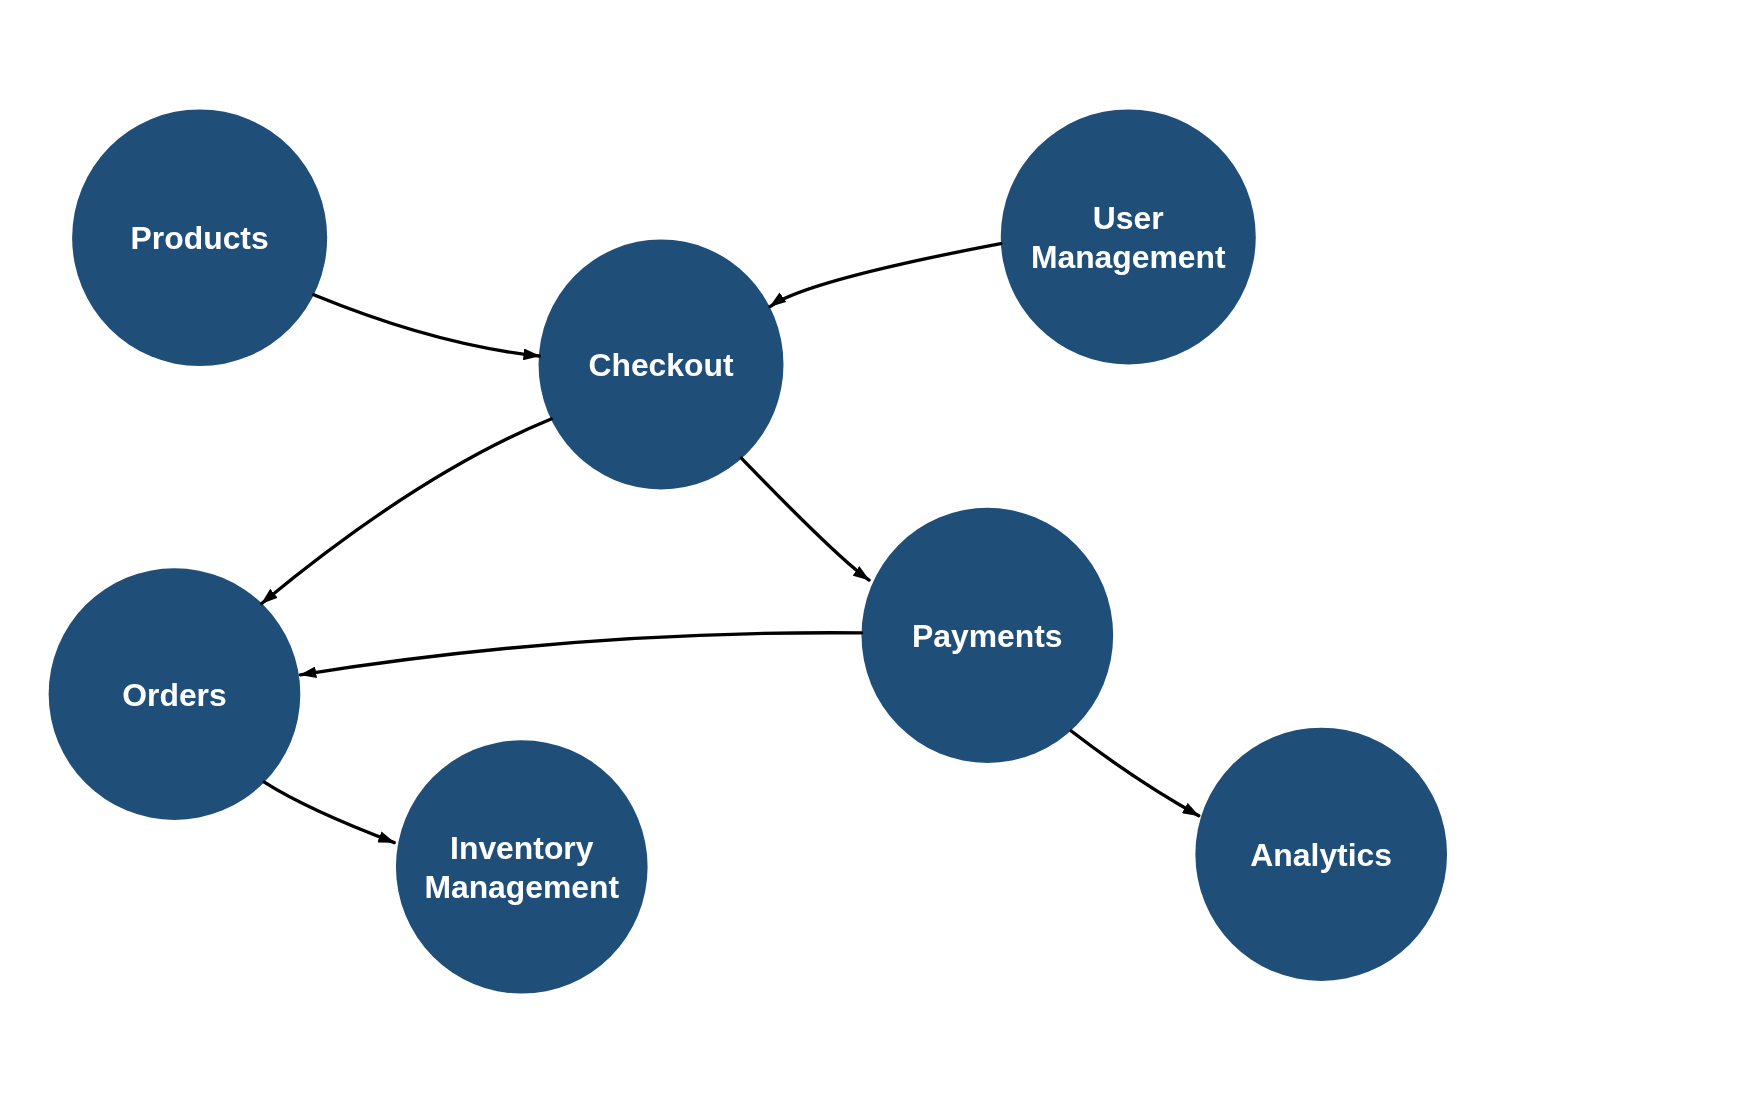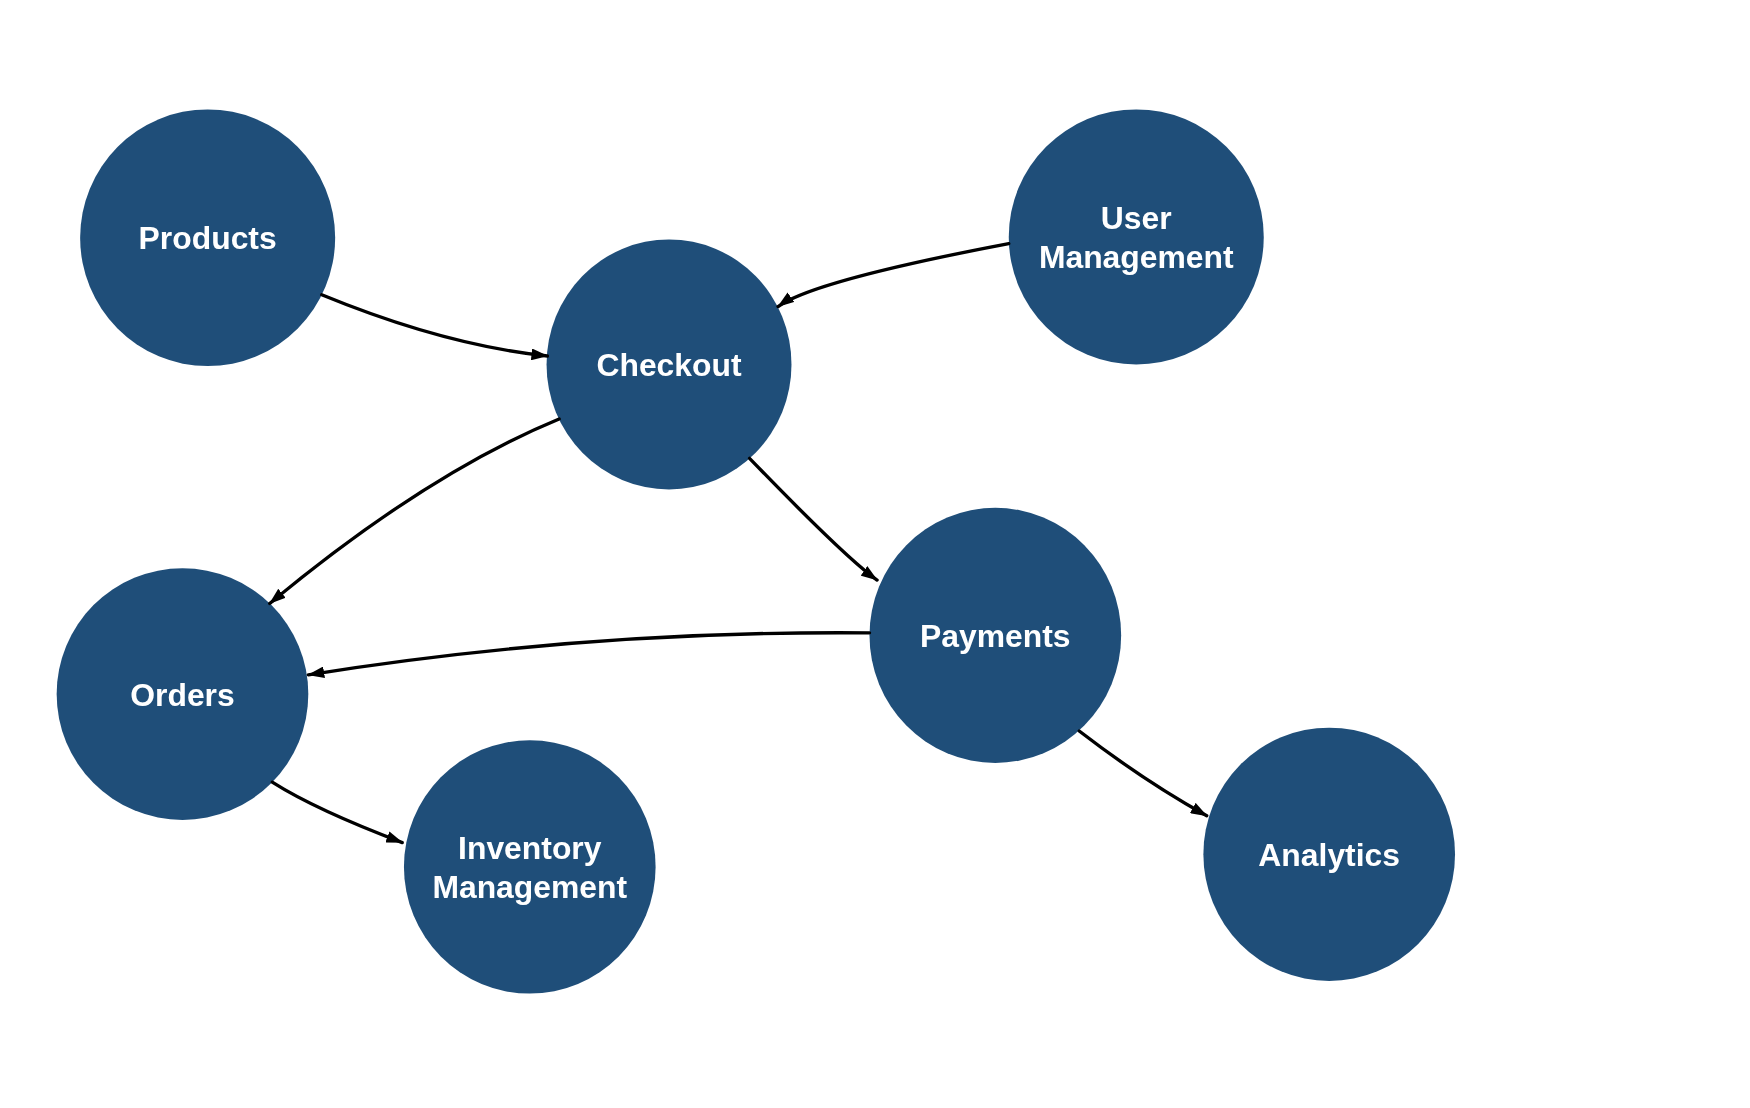--- a/index.html
+++ b/index.html
@@ -6,21 +6,20 @@
     margin: 0;
     padding: 0;
     background: #ffffff;
   }
   .stage {
     position: relative;
     width: 1468px;
     height: 1108px;
     background: #ffffff;
     overflow: hidden;
-    margin-left: 8px;
   }
   svg {
     position: absolute;
     left: 0;
     top: 0;
     width: 100%;
     height: 100%;
   }
   text.node-label {
     font-family: "Liberation Sans", "DejaVu Sans", sans-serif;

